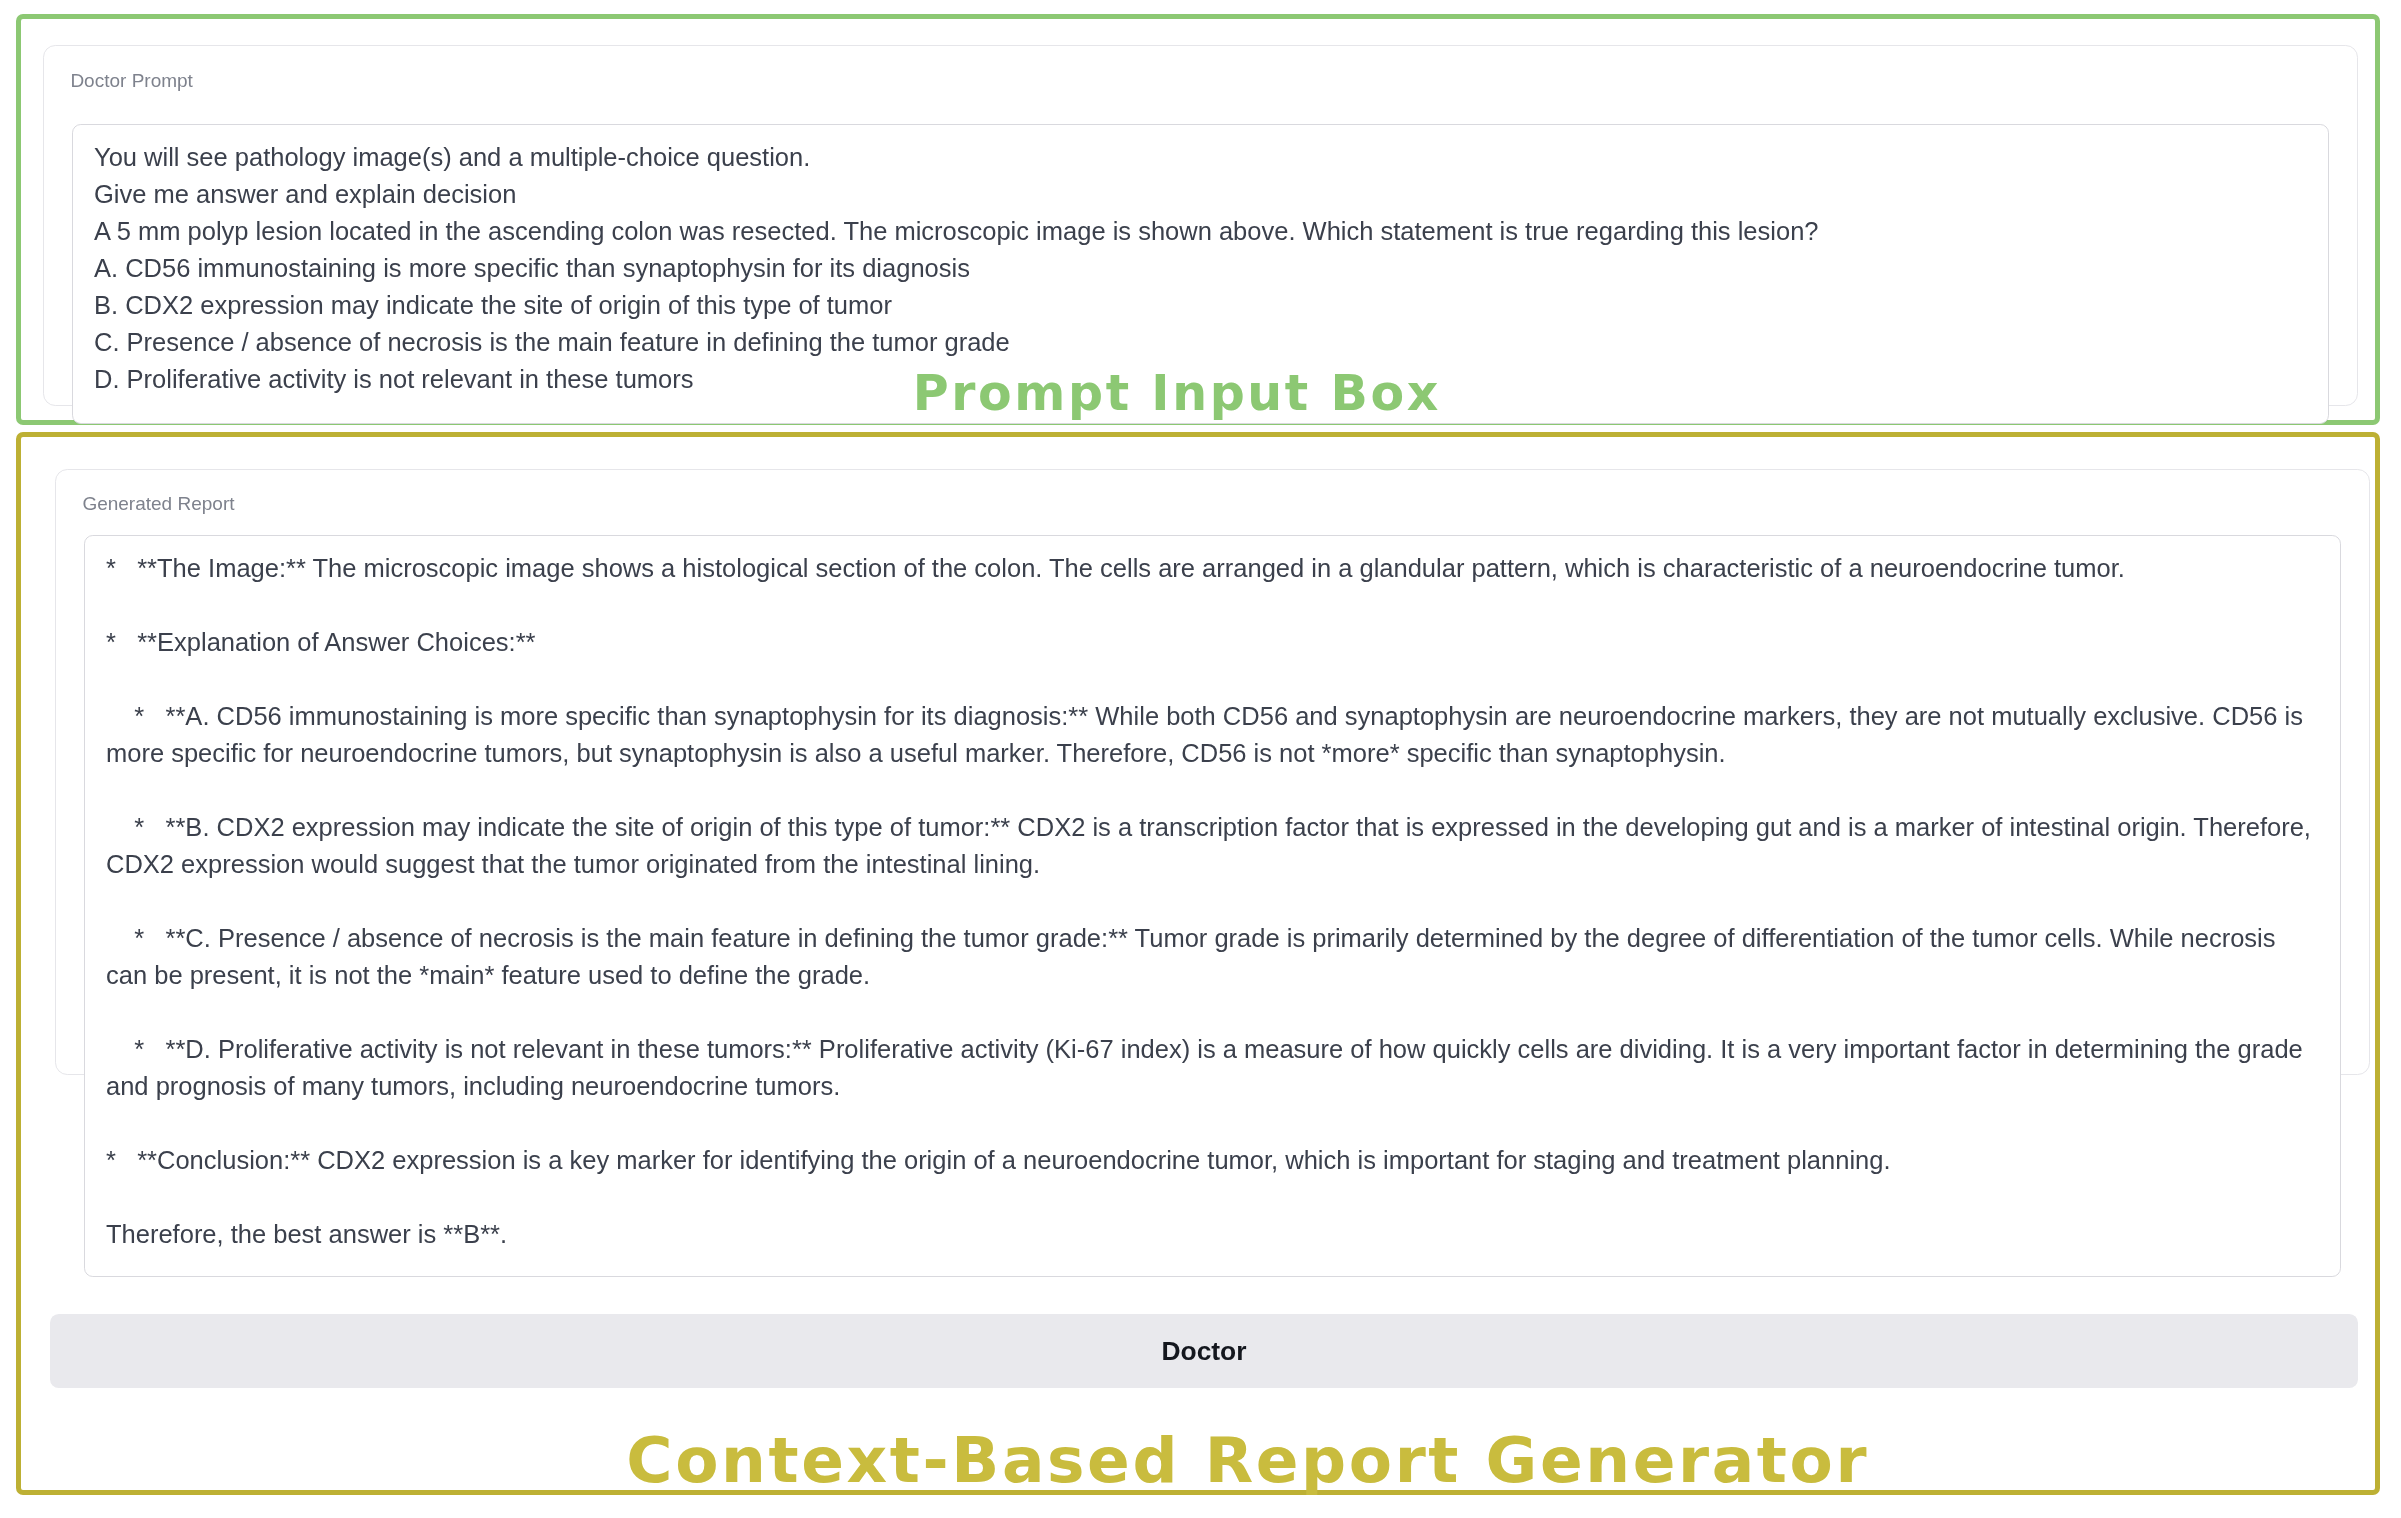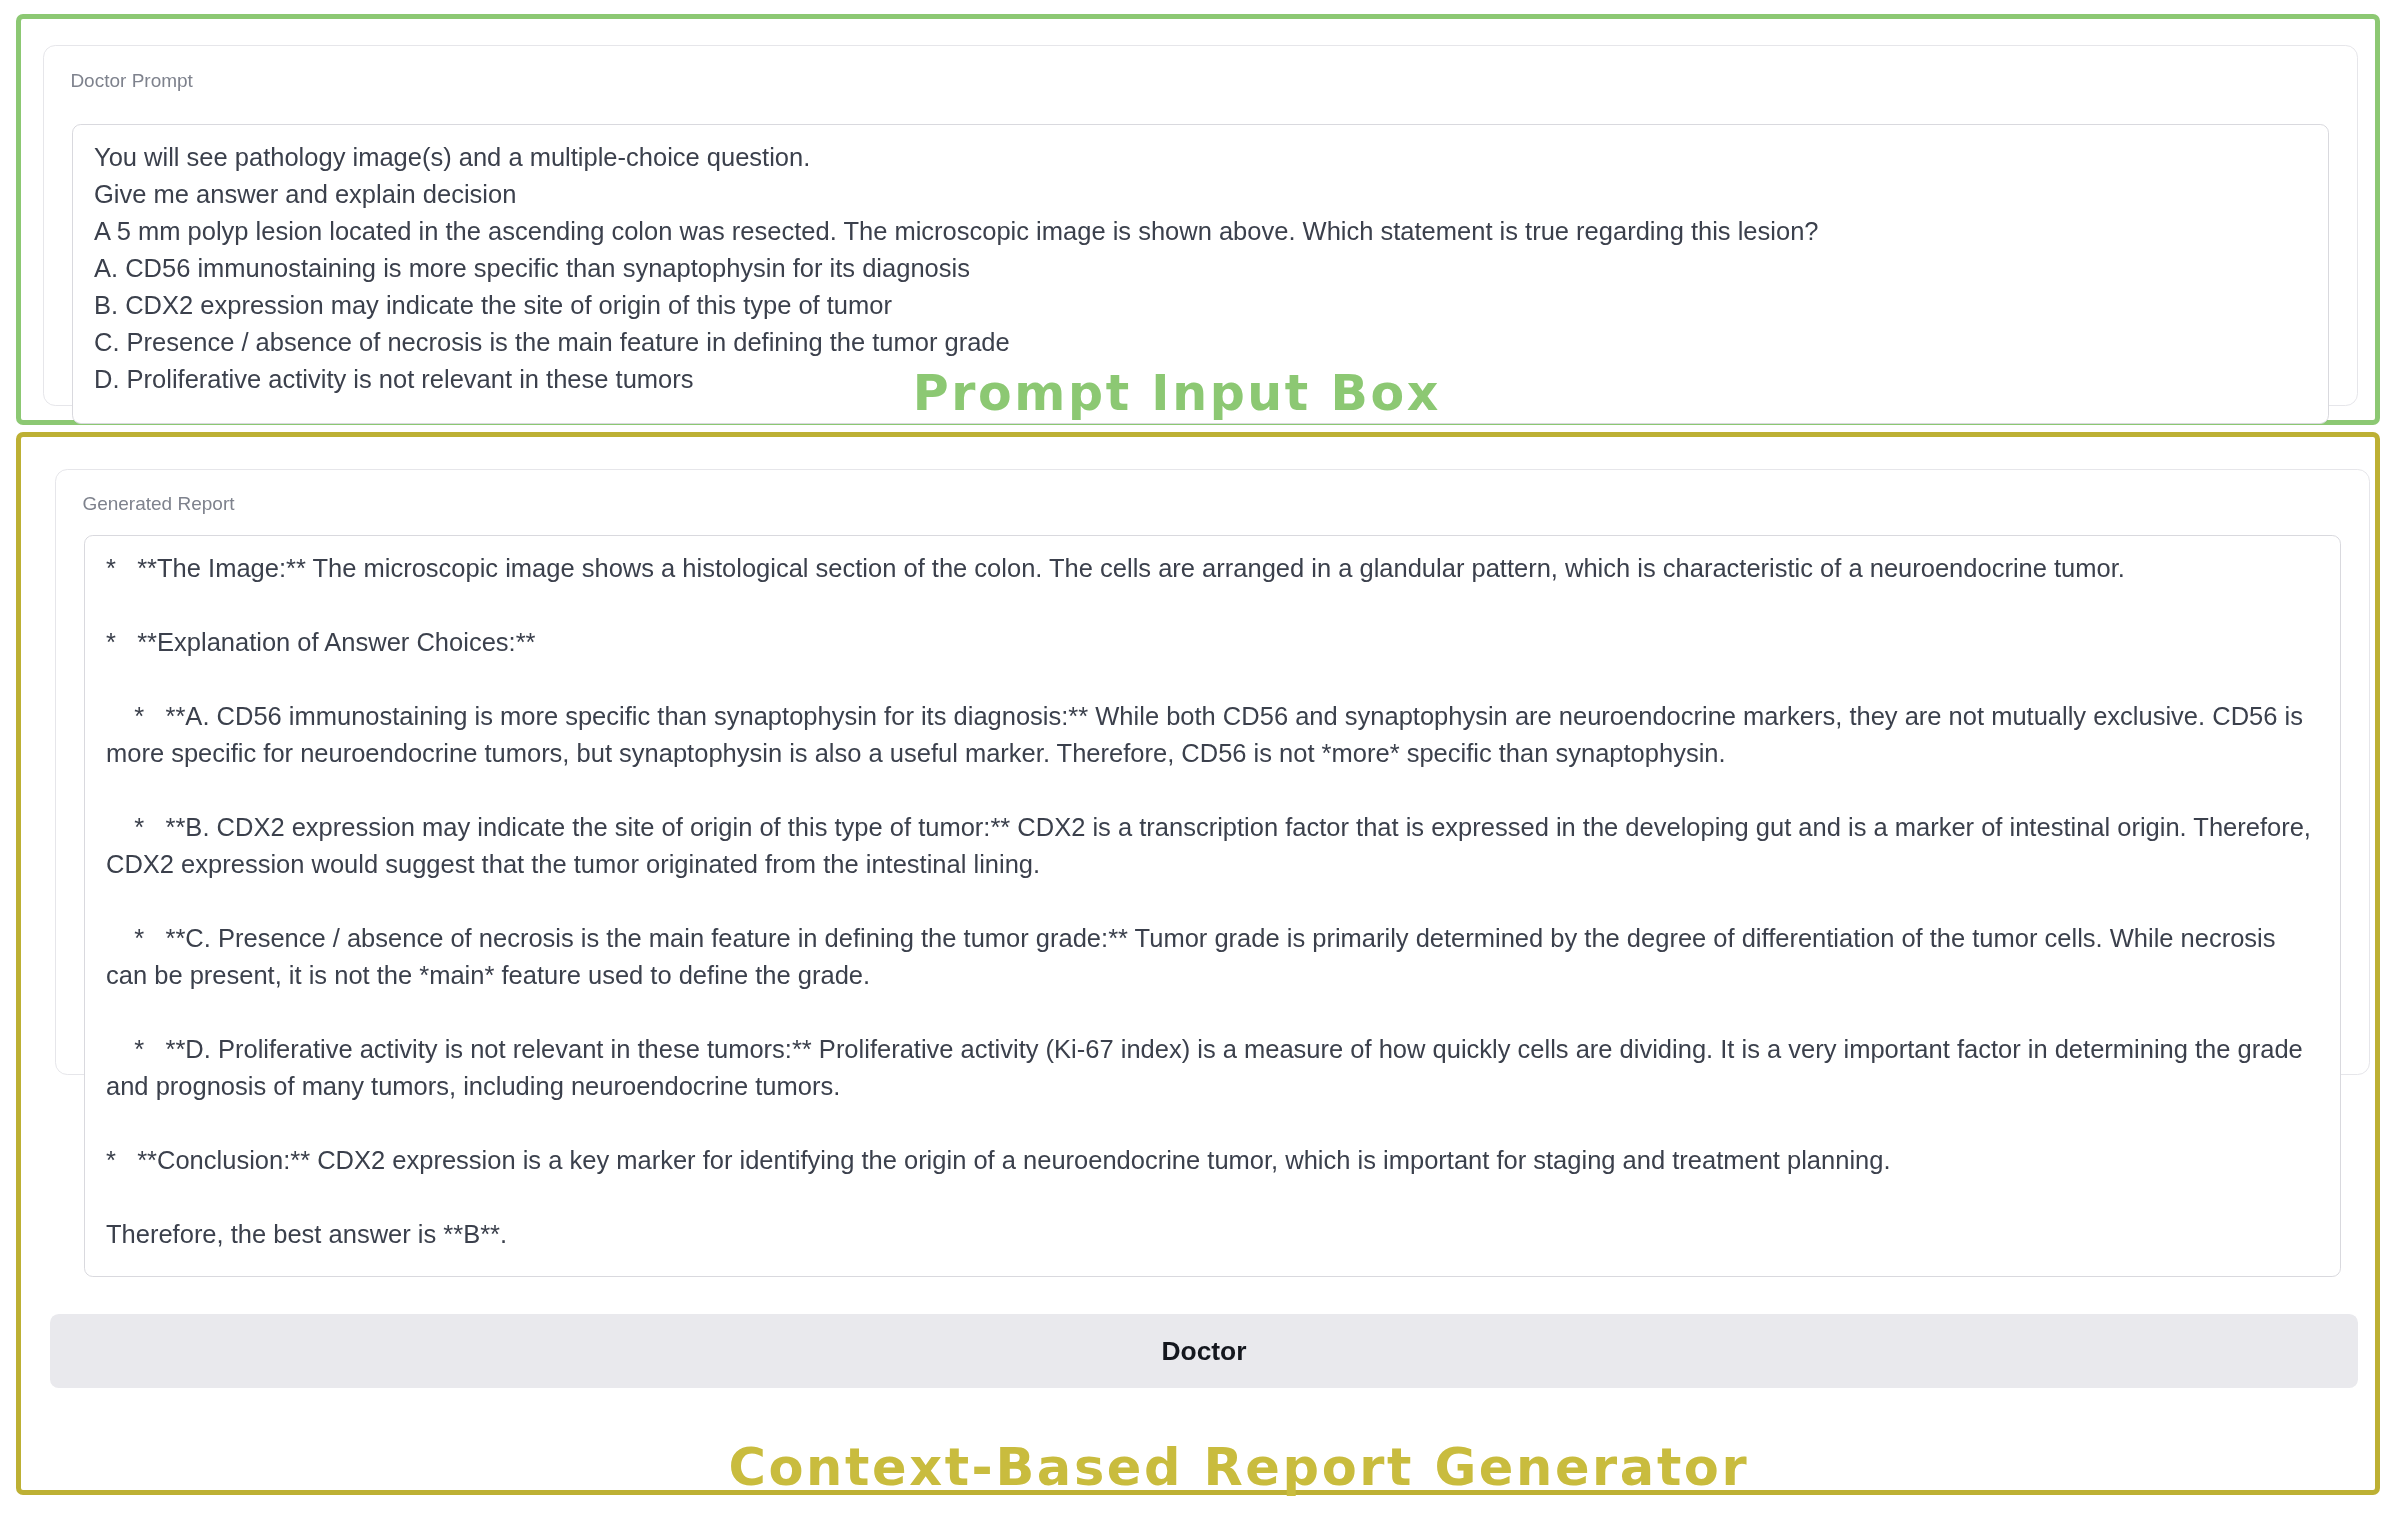--- a/index.html
+++ b/index.html
@@ -106,21 +106,21 @@
     left: 50%;
     bottom: -1.8px;
     transform: translateX(-54%);
     font-size: 49px;
     color: var(--prompt-annotation, #8cc873);
   }
   .annotation.report-note {
     left: 50%;
     bottom: -7px;
     transform: translateX(-46%);
-    font-size: 51px;
+    font-size: 63px;
     color: var(--report-annotation, #c9bc3e);
   }
 </style>
 </head>
 <body>
 
 <div class="page">
 
   <div class="outline-box green">
     <div class="card prompt-card">

